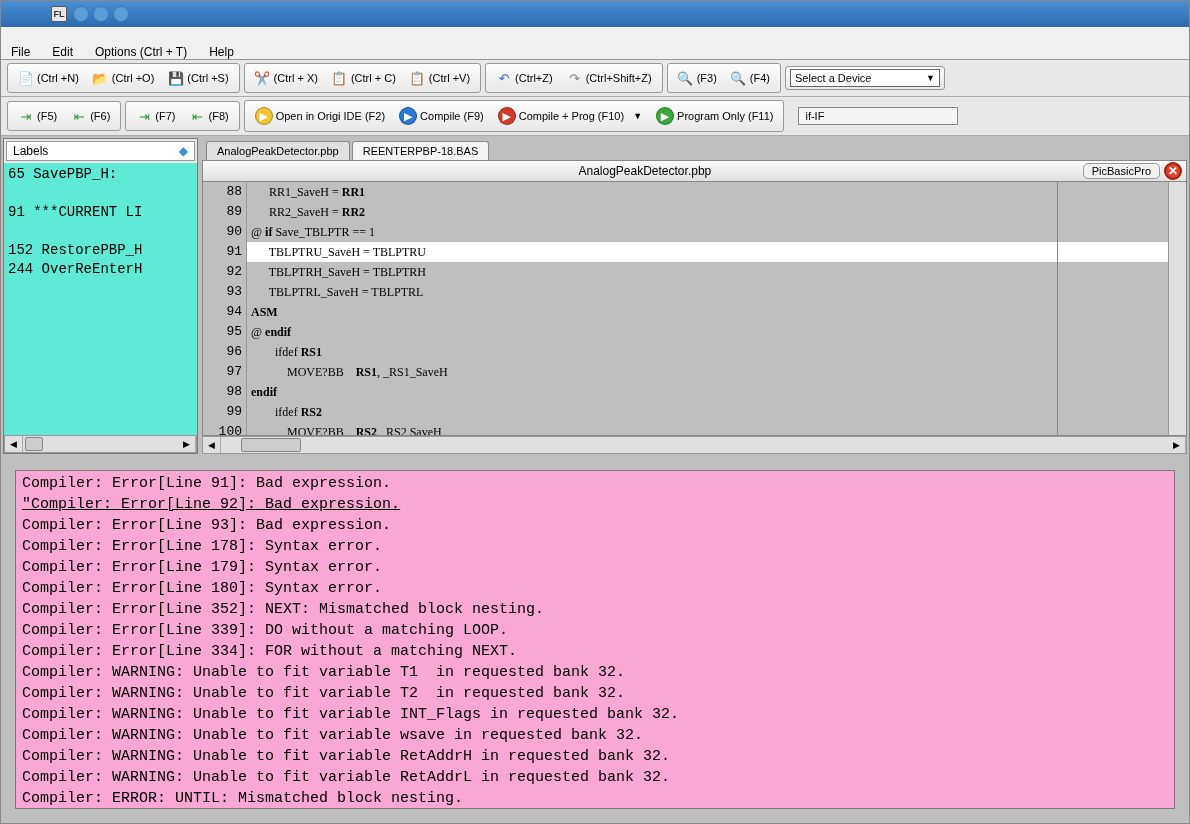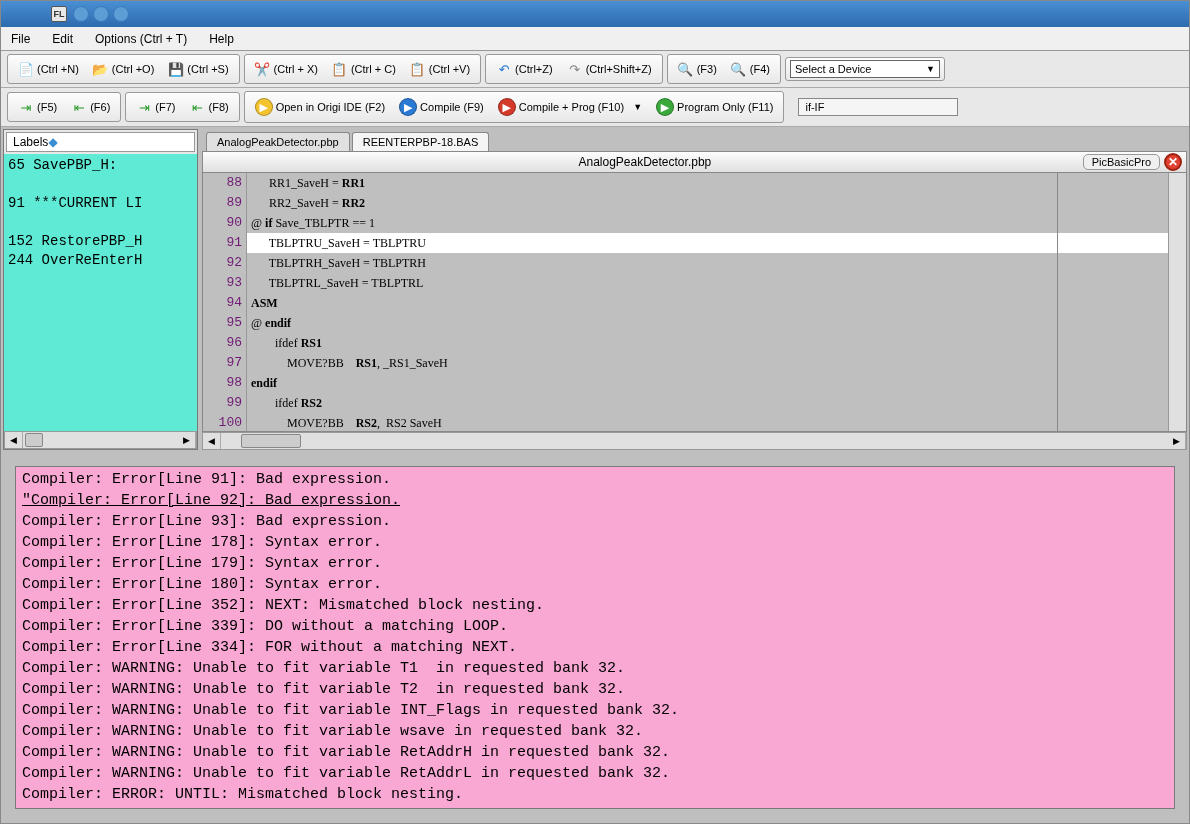--- a/index.html
+++ b/index.html
@@ -3,44 +3,44 @@
 <meta charset="utf-8">
 <style>
 * { margin: 0; padding: 0; box-sizing: border-box; }
 body { font-family: Tahoma, Arial, sans-serif; font-size: 11px; background: #c0c0c0; overflow: hidden; }
 .window { width: 1190px; height: 824px; display: flex; flex-direction: column; background: #bfbfbf; border: 1px solid #888; }
 .titlebar { height: 26px; background: linear-gradient(to bottom, #4a8fd4, #2d6aae); color: white; display: flex; align-items: center; padding: 0 6px; font-size: 12px; }
 .titlebar-icon { width: 16px; height: 16px; background: #e8e8e8; border: 1px solid #555; margin-right: 6px; display: flex; align-items: center; justify-content: center; font-size: 9px; color: #333; font-weight: bold; border-radius: 2px; margin-left: 44px; }
 .titlebar-text { flex: 1; }
 .window-controls { display: flex; gap: 4px; }
 .win-btn { width: 16px; height: 16px; background: #5c9dd6; border-radius: 50%; border: 1px solid #3a7cb8; }
-.menubar { height: 24px; background: #f0f0f0; display: flex; align-items: center; padding: 0 6px; gap: 14px; border-bottom: 1px solid #999; }
+.menubar { height: 24px; background: #f0f0f0; display: flex; align-items: flex-start; padding: 16px 6px; gap: 14px; border-bottom: 1px solid #999; }
 .menu-item { cursor: pointer; padding: 2px 4px; font-size: 12px; }
 .toolbar-row { display: flex; align-items: center; padding: 3px 6px; gap: 4px; background: #e8e8e8; border-bottom: 1px solid #aaa; flex-wrap: wrap; }
 .tool-group { display: flex; align-items: center; border: 1px solid #999; border-radius: 3px; background: linear-gradient(to bottom, #fdfdfd, #e8e8e8); padding: 2px 4px; gap: 2px; }
 .tool-btn { display: flex; align-items: center; gap: 3px; padding: 3px 5px; cursor: pointer; border: 1px solid transparent; border-radius: 2px; font-size: 11px; }
 .tool-icon { width: 16px; height: 16px; display: flex; align-items: center; justify-content: center; font-size: 13px; }
 .device-select { border: 1px solid #666; background: white; padding: 2px 4px; font-size: 11px; width: 150px; display: flex; justify-content: space-between; align-items: center; }
 .if-box { border: 1px solid #888; padding: 2px 6px; background: #f5f5f5; font-size: 11px; width: 160px; margin-left: 10px;}
 .main-area { flex: 1; display: flex; flex-direction: column; overflow: hidden; }
 .upper-split { flex: 1; display: flex; overflow: hidden; min-height: 320px; }
 .side-panel { width: 195px; display: flex; flex-direction: column; border: 1px solid #7a7a7a; margin: 2px; background: #e8e8e8; }
-.side-header { display: flex; justify-content: flex-start; align-items: center; background: #fff; border: 1px solid #999; margin: 2px; padding: 2px 6px; font-size: 12px; }
+.side-header { display: flex; justify-content: space-between; align-items: center; background: #fff; border: 1px solid #999; margin: 2px; padding: 2px 6px; font-size: 12px; }
 .side-content { flex: 1; background: #5eead4; overflow: auto; font-family: "Courier New", monospace; font-size: 14px; padding: 2px 4px; white-space: nowrap; }
 .side-line { line-height: 19px; }
 .editor-panel { flex: 1; display: flex; flex-direction: column; margin: 2px; overflow: hidden; }
 .tab-row { display: flex; height: 22px; align-items: flex-end; padding-left: 4px; }
 .tab { padding: 3px 10px; border: 1px solid #888; border-bottom: none; background: #e0e0e0; font-size: 11px; margin-right: 2px; cursor: pointer; border-radius: 3px 3px 0 0; }
 .tab.active { background: #f5f5f5; }
 .doc-header { height: 22px; background: linear-gradient(to bottom, #fdfdfd, #e0e0e0); border: 1px solid #888; display: flex; align-items: center; padding: 0 4px; }
 .doc-title { flex: 1; text-align: center; font-size: 12px; }
 .doc-lang { border: 1px solid #999; padding: 1px 8px; font-size: 11px; background: #f0f0f0; border-radius: 5px; margin-right: 4px; }
 .close-btn { width: 18px; height: 18px; background: #e04030; border-radius: 50%; border: 2px solid #a02010; color: white; display: flex; align-items: center; justify-content: center; font-weight: bold; font-size: 12px; cursor: pointer; }
 .code-area { flex: 1; display: flex; overflow: hidden; border: 1px solid #888; border-top: none; background: #bfbfbf; position: relative; }
-.gutter { width: 44px; background: #bfbfbf; border-right: 1px solid #999; font-family: "Courier New", monospace; font-size: 13px; text-align: right; padding-right: 4px; color: #701a75; }
+.gutter { width: 44px; background: #bfbfbf; border-right: 1px solid #999; font-family: "Courier New", monospace; font-size: 13px; text-align: right; padding-right: 4px; color: #000000; }
 .gutter-line { height: 20px; line-height: 20px; }
 .code-body { flex: 1; font-family: Liberation Serif, serif; font-size: 12px; overflow: hidden; position: relative; }
 .code-line { height: 20px; line-height: 20px; padding-left: 4px; white-space: pre; }
 .code-line.hl { background: #fff; }
 .right-margin { position: absolute; top: 0; bottom: 0; right: 110px; width: 1px; background: #888; }
 .vscroll { width: 18px; background: #e0e0e0; border-left: 1px solid #999; }
 .hscroll-row { height: 18px; display: flex; background: #e0e0e0; border: 1px solid #999; border-top: 1px solid #999; }
 .hscroll-btn { width: 18px; border-right: 1px solid #aaa; display:flex; align-items:center; justify-content:center; font-size:9px; }
 .hscroll-track { flex:1; position:relative; }
 .hscroll-thumb { position:absolute; left:20px; top:1px; bottom:1px; width:60px; background:#ccc; border:1px solid #888; border-radius:2px; }

